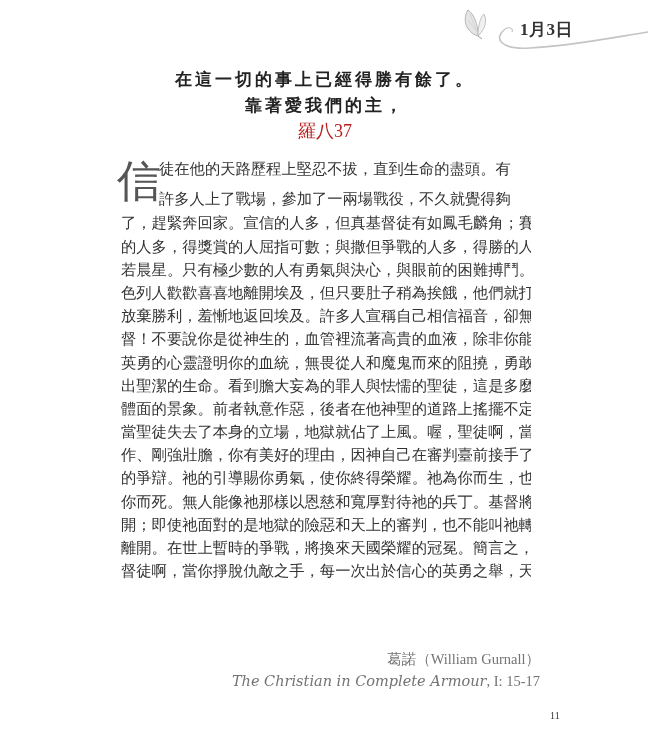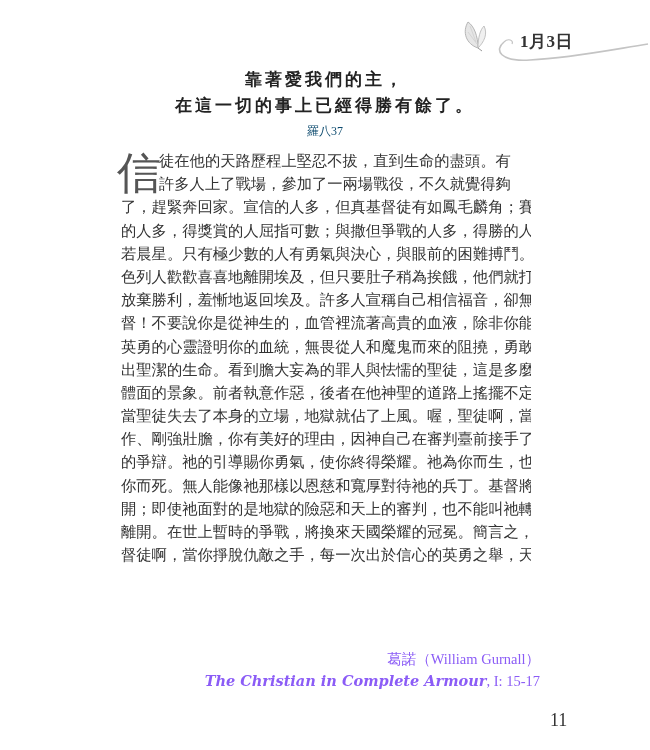--- a/index.html
+++ b/index.html
@@ -1,51 +1,51 @@
 <!DOCTYPE html>
 <html><head>
   <meta charset="utf-8">
   <style>
     html, body { margin: 0; padding: 0; }
     body {
       width: 650px; height: 750px; background: #ffffff; position: relative; overflow: hidden;
       font-family: "DejaVu Serif", "Liberation Serif", serif; color: #2a2a2a;
     }
-    .header { position: absolute; left: 440px; top: 16px; width: 210px; height: 50px; }
+    .header { position: absolute; left: 440px; top: 4px; width: 210px; height: 50px; }
     .butterfly { position: absolute; left: 18px; top: 2px; width: 40px; height: 36px; }
     .swoosh { position: absolute; left: 50px; top: 10px; width: 160px; height: 40px; }
     .date-label {
       position: absolute; left: 80px; top: 14px; font-size: 17px; font-weight: bold;
       color: #333; letter-spacing: 0.5px; font-family: "Liberation Serif", serif;
     }
     .verse { position: absolute; left: 0; width: 650px; top: 66px; text-align: center; }
     .verse-line {
       font-size: 17px; font-weight: bold; letter-spacing: 3px; line-height: 26px; color: #222;
     }
-    .verse-ref { font-size: 12px; line-height: 22px; margin-top: 2px; color: #0c4a6e; font-family: "Liberation Serif", serif; }
+    .verse-ref { font-size: 18px; line-height: 22px; margin-top: 2px; color: #b91c1c; font-family: "Liberation Serif", serif; }
     .body-text {
       position: absolute; left: 121px; top: 150px; width: 410px;
       font-size: 15.3px; line-height: 23.2px; color: #333;
     }
     .line { white-space: nowrap; overflow: hidden; height: 23.2px; }
     .dropcap-wrap { position: relative; }
     .dropcap {
       position: absolute; left: 38px; top: 1px; font-size: 44px; line-height: 44px;
       color: #555; font-weight: normal;
     }
-    .indent { padding-left: 30px; }
+    .indent { padding-left: 30px; margin-top: 8px; }
     .attribution {
       position: absolute; right: 110px; top: 648px; text-align: right;
-      font-size: 14.5px; line-height: 22px; color: #8b5cf6;
+      font-size: 14.5px; line-height: 22px; color: #737373;
     }
     .attr-author { font-family: "Liberation Serif", serif; }
-    .attr-book-title { font-style: italic; font-weight: bold; }
+    .attr-book-title { font-style: italic; }
     .attr-book { font-family: Liberation Serif, serif; }
     .page-number {
-      position: absolute; left: 550px; top: 710px; font-size: 18px; color: #333;
+      position: absolute; left: 550px; top: 710px; font-size: 10px; color: #333;
       font-family: "Liberation Serif", serif;
     }
   </style>
 </head>
 <body>
 
 <div class="header">
   <svg class="butterfly" viewBox="0 0 40 36">
     <path d="M20 30 C8 26 4 14 10 4 C16 8 20 18 20 30 Z" fill="#e6e6e6" stroke="#b5b5b5" stroke-width="1"></path>
     <path d="M20 30 C26 24 30 16 26 8 C22 12 20 20 20 30 Z" fill="#f0f0f0" stroke="#c2c2c2" stroke-width="1"></path>
@@ -53,30 +53,30 @@
     <line x1="20" y1="30" x2="24" y2="33" stroke="#999" stroke-width="1"></line>
   </svg>
   <svg class="swoosh" viewBox="0 0 160 40">
     <path d="M14 16 C4 24 10 36 40 34 C80 32 120 24 158 18" fill="none" stroke="#c4c4c4" stroke-width="1.6"></path>
     <path d="M14 16 C18 12 24 14 22 18" fill="none" stroke="#c4c4c4" stroke-width="1.2"></path>
   </svg>
   <div class="date-label">1月3日</div>
 </div>
 
 <div class="verse">
+  <div class="verse-line">在這一切的事上已經得勝有餘了。</div>
   <div class="verse-line">靠著愛我們的主，</div>
-  <div class="verse-line">在這一切的事上已經得勝有餘了。</div>
   <div class="verse-ref">羅八37</div>
 </div>
 
 <div class="body-text">
   <div class="dropcap-wrap">
     <span class="dropcap" style="left:-4px;">信</span>
     <div class="line indent" style="padding-left:38px;">徒在他的天路歷程上堅忍不拔，直到生命的盡頭。有</div>
-    <div class="line indent" style="padding-left:38px;">許多人上了戰場，參加了一兩場戰役，不久就覺得夠</div>
+    <div class="line indent" style="padding-left:38px;font-family:Liberation Mono, monospace;">許多人上了戰場，參加了一兩場戰役，不久就覺得夠</div>
   </div>
   <div class="line">了，趕緊奔回家。宣信的人多，但真基督徒有如鳳毛麟角；賽跑</div>
   <div class="line">的人多，得獎賞的人屈指可數；與撒但爭戰的人多，得勝的人寥</div>
   <div class="line">若晨星。只有極少數的人有勇氣與決心，與眼前的困難搏鬥。以</div>
   <div class="line">色列人歡歡喜喜地離開埃及，但只要肚子稍為挨餓，他們就打算</div>
   <div class="line">放棄勝利，羞慚地返回埃及。許多人宣稱自己相信福音，卻無法</div>
   <div class="line">督！不要說你是從神生的，血管裡流著高貴的血液，除非你能以</div>
   <div class="line">英勇的心靈證明你的血統，無畏從人和魔鬼而來的阻撓，勇敢活</div>
   <div class="line">出聖潔的生命。看到膽大妄為的罪人與怯懦的聖徒，這是多麼不</div>
   <div class="line">體面的景象。前者執意作惡，後者在他神聖的道路上搖擺不定；</div>

